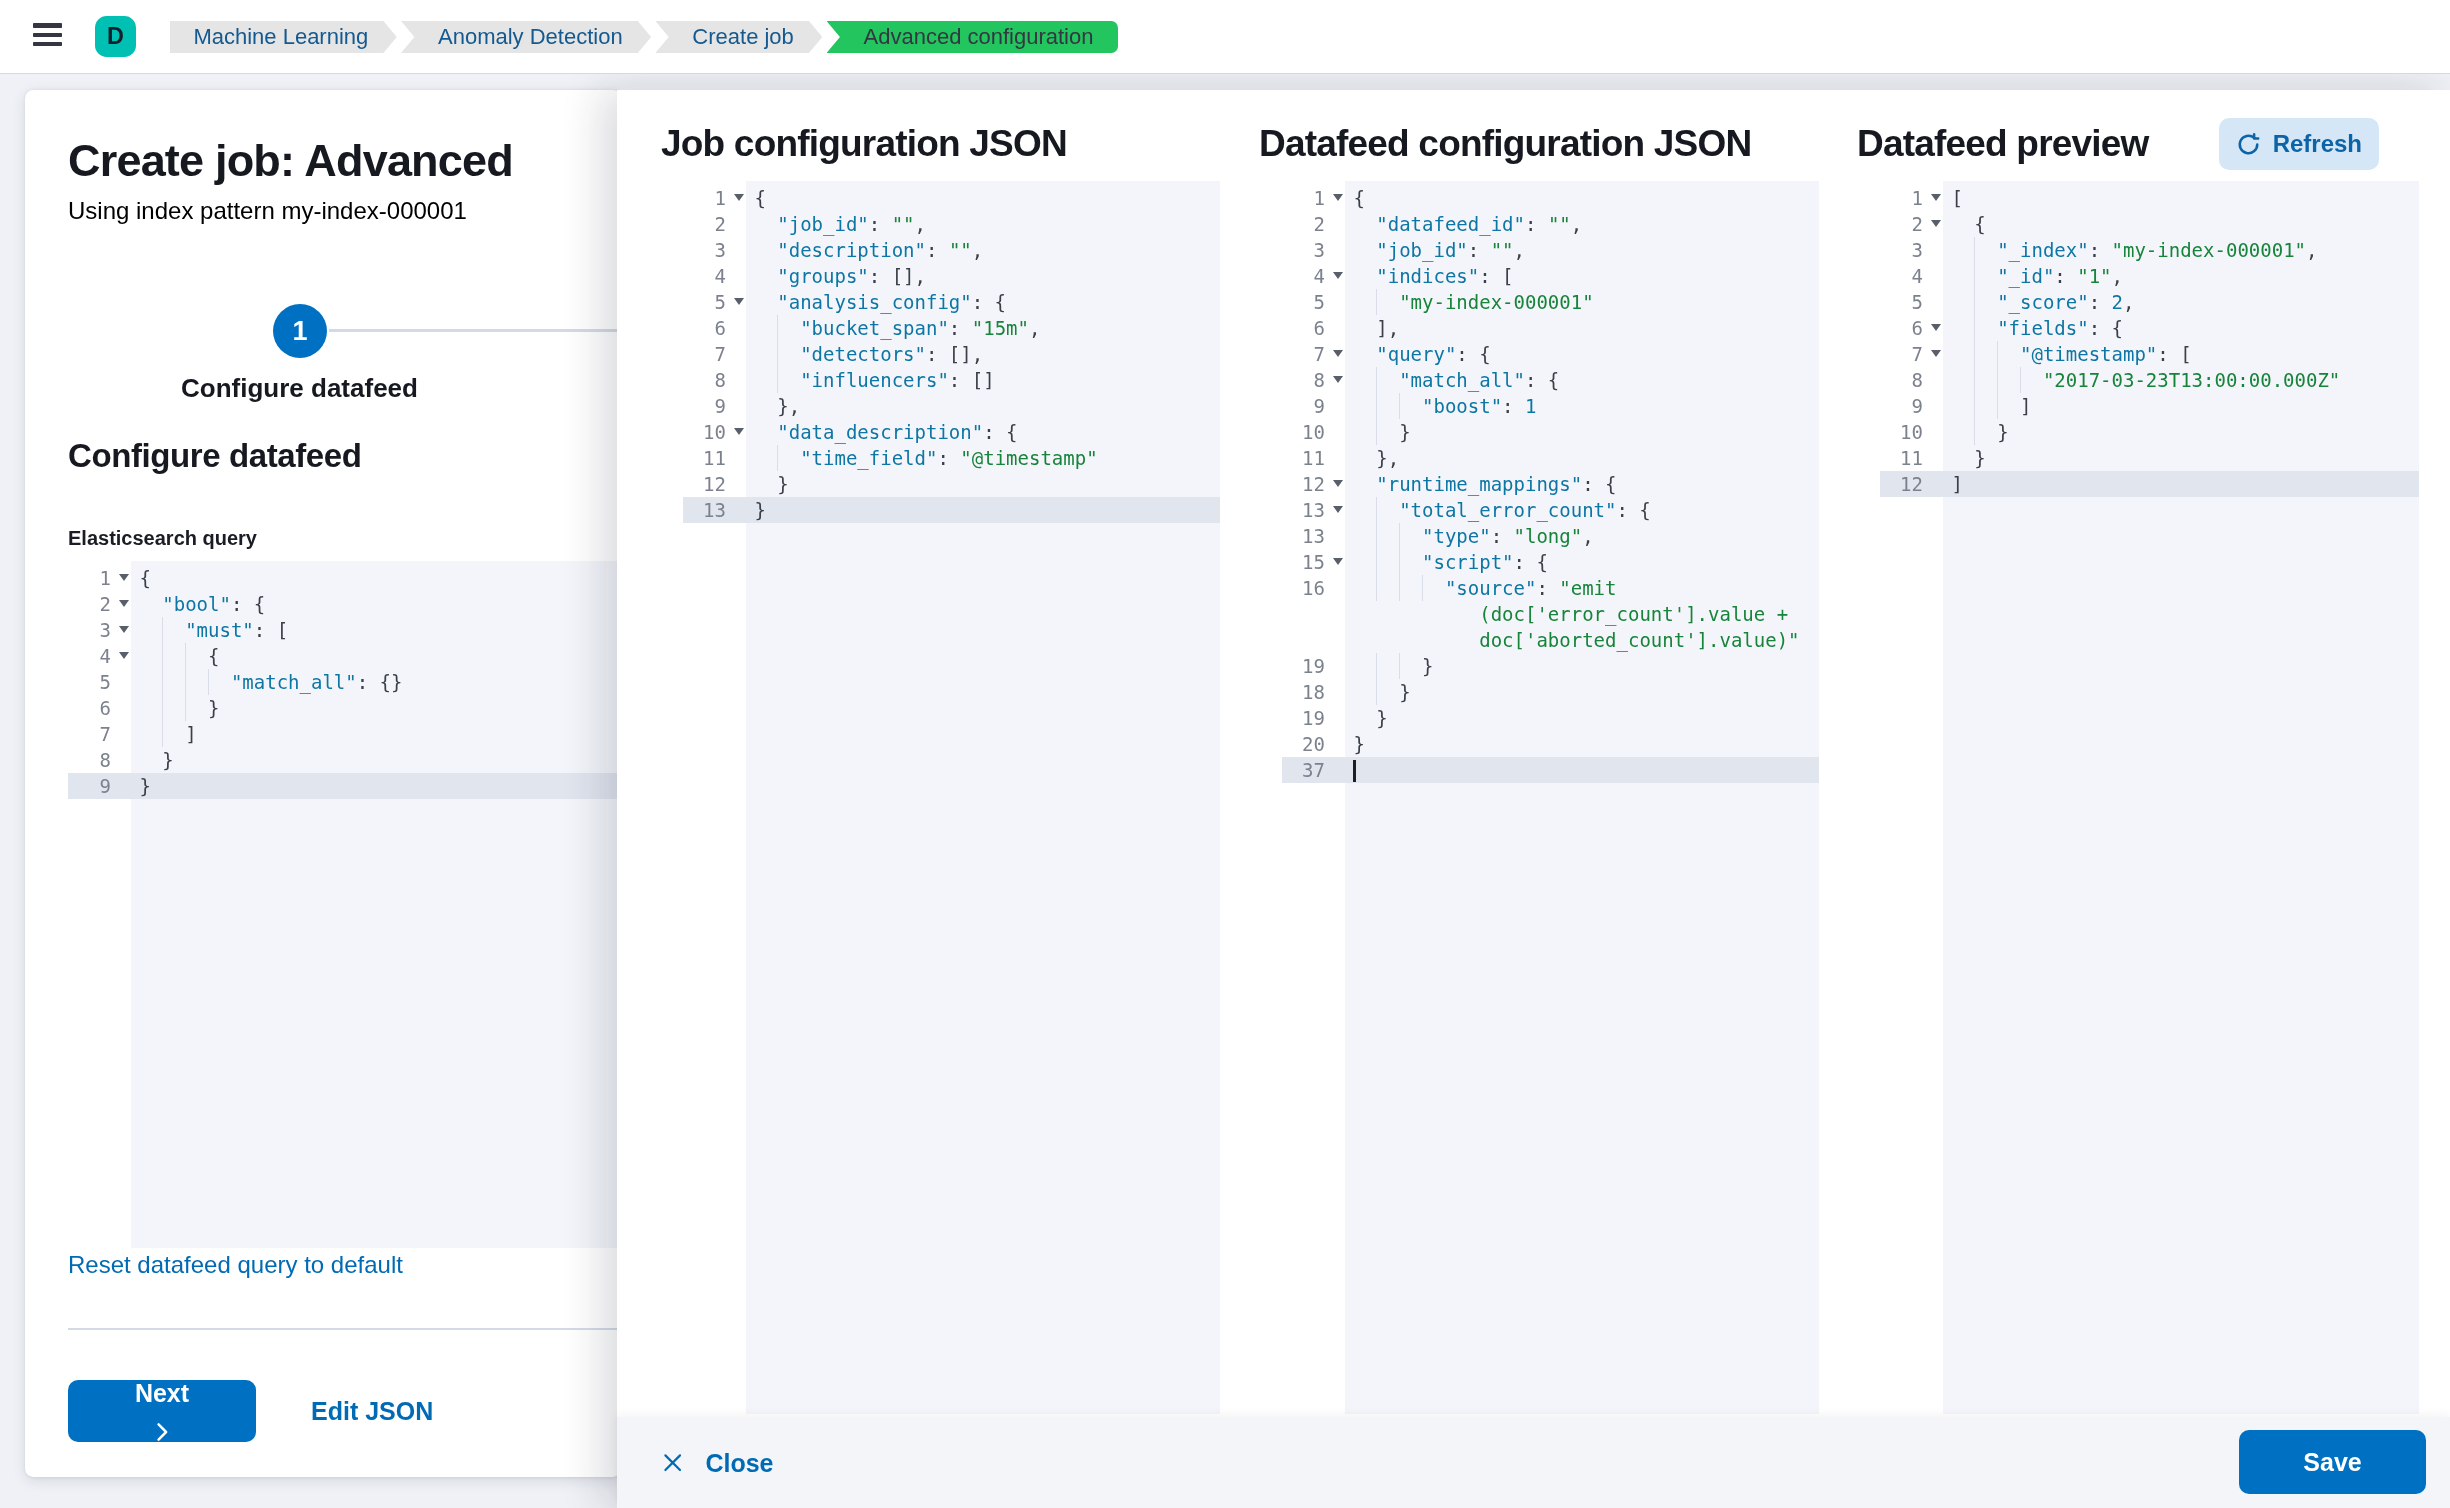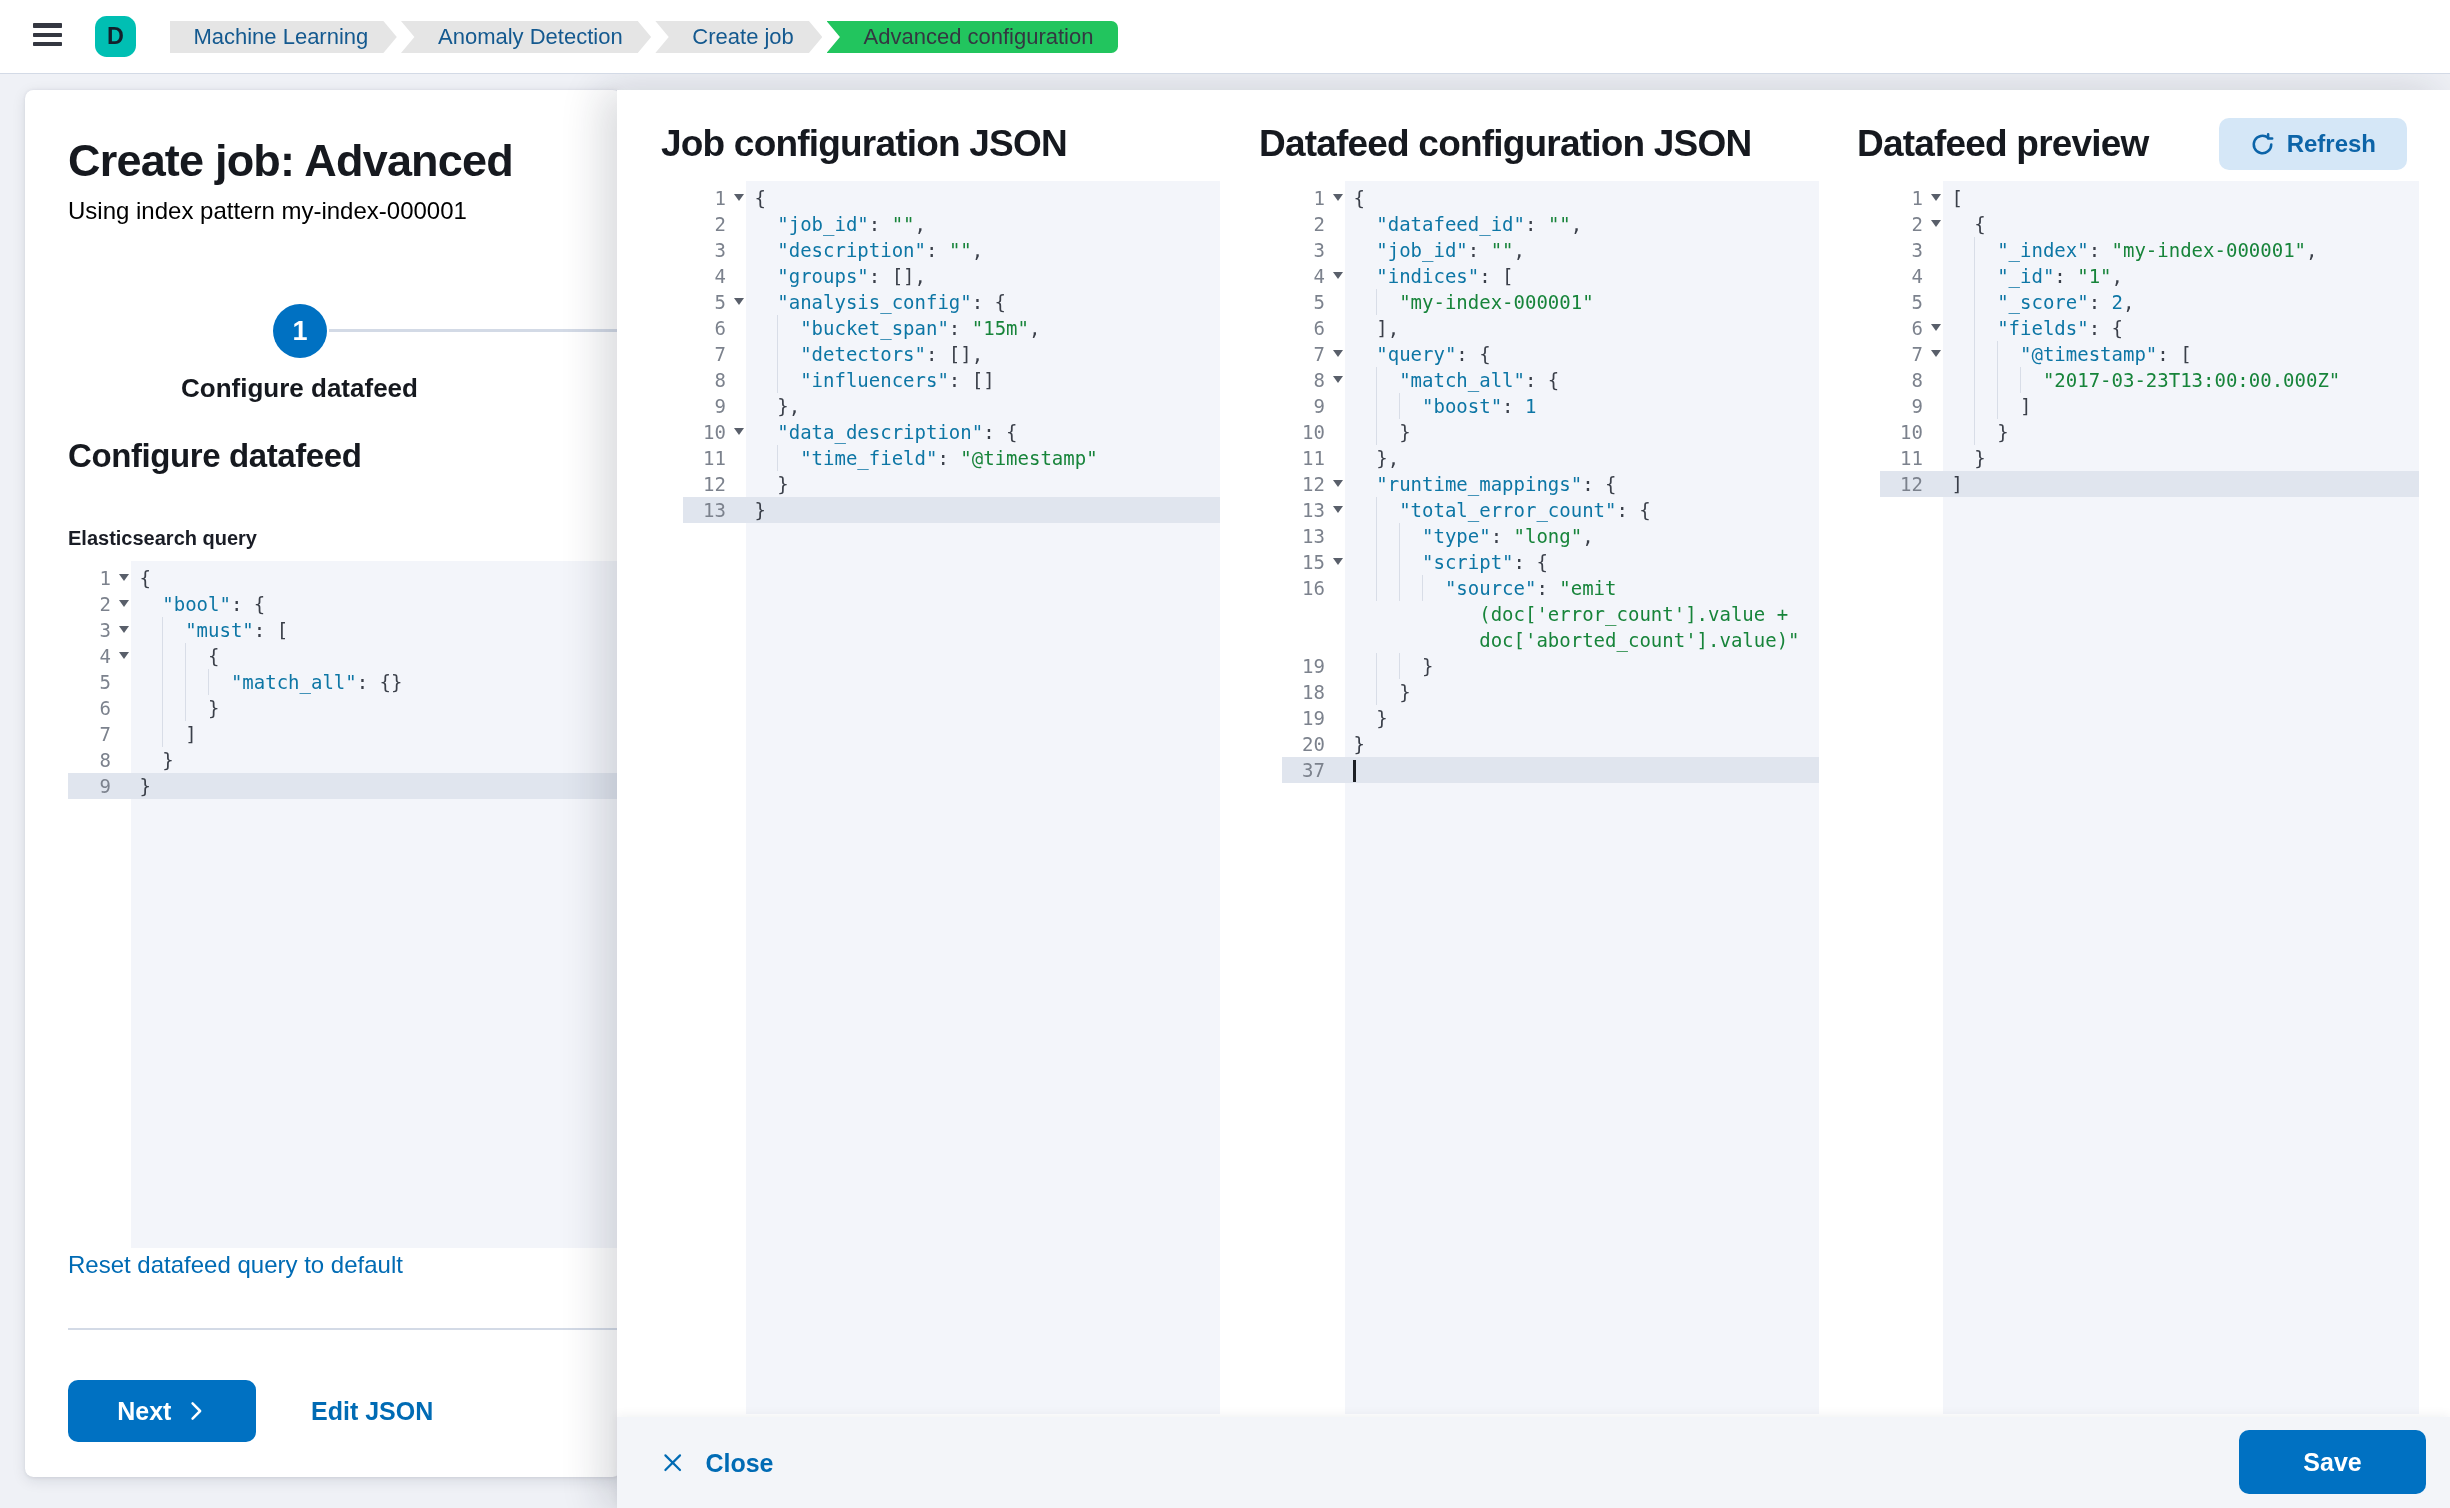--- a/index.html
+++ b/index.html
@@ -61,35 +61,35 @@
   }
   .step-label { position:absolute; left:65px; top:283px; width:419px; text-align:center; font-size:26px; font-weight:700; color:#16191f; }
   .section-heading { position:absolute; left:43px; top:347px; font-size:33px; font-weight:700; letter-spacing:-0.4px; color:#16191f; }
   .query-label { position:absolute; left:43px; top:437px; font-size:20px; font-weight:700; color:#1a1d26; }
   .reset-link { position:absolute; left:43px; top:1161px; font-size:24px; font-weight:500; color:#006bb4; cursor:pointer; }
   .card-divider { position:absolute; left:43px; top:1238px; width:553px; height:1.7px; background:#d3dae6; }
   .next-btn {
     position:absolute; left:43px; top:1290px; width:188px; height:62px;
     background:#0071c2; border:none; border-radius:10px; cursor:pointer;
     display:flex; align-items:center; justify-content:center; gap:13.4px;
-    color:#fff; font-size:25px; font-weight:600; font-family:inherit;
+    color:#fff; font-size:25px; font-weight:600; font-family:inherit;flex-direction:column;
   }
   .edit-json-link { position:absolute; left:286px; top:1290px; height:62px; display:flex; align-items:center; font-size:25px; font-weight:600; color:#006bb4; cursor:pointer; }
   
   .flyout {
     position:absolute; left:617px; top:90px; width:1833px; height:1419px;
     background:#ffffff; z-index:10;
     box-shadow:-15px 0 39px rgba(22,29,49,.16);
   }
   .fly-heading { position:absolute; top:33px; font-size:37px; font-weight:700; letter-spacing:-0.8px; color:#16191f; white-space:nowrap; }
   .fly-heading.h1x { left:44px; }
   .fly-heading.h2x { left:642px; }
   .fly-heading.h3x { left:1240px; }
   .refresh-btn {
-    position:absolute; left:1602px; top:28px; width:188px; height:52px;
+    position:absolute; left:1602px; top:28px; width:160px; height:52px;
     background:#d5e7f7; border:none; border-radius:10px; cursor:pointer;
     display:flex; align-items:center; justify-content:center; gap:11.7px;
     color:#0c64a8; font-size:24px; font-weight:600; font-family:inherit;
   }
   
   .editor {
     position:absolute; top:91px; height:1233px; overflow:hidden;
     background:linear-gradient(to right, #ffffff 63px, #f3f5fa 63px);
     font-family:"DejaVu Sans Mono", monospace; font-size:19px;
     padding-top:4.2px; cursor:text;

